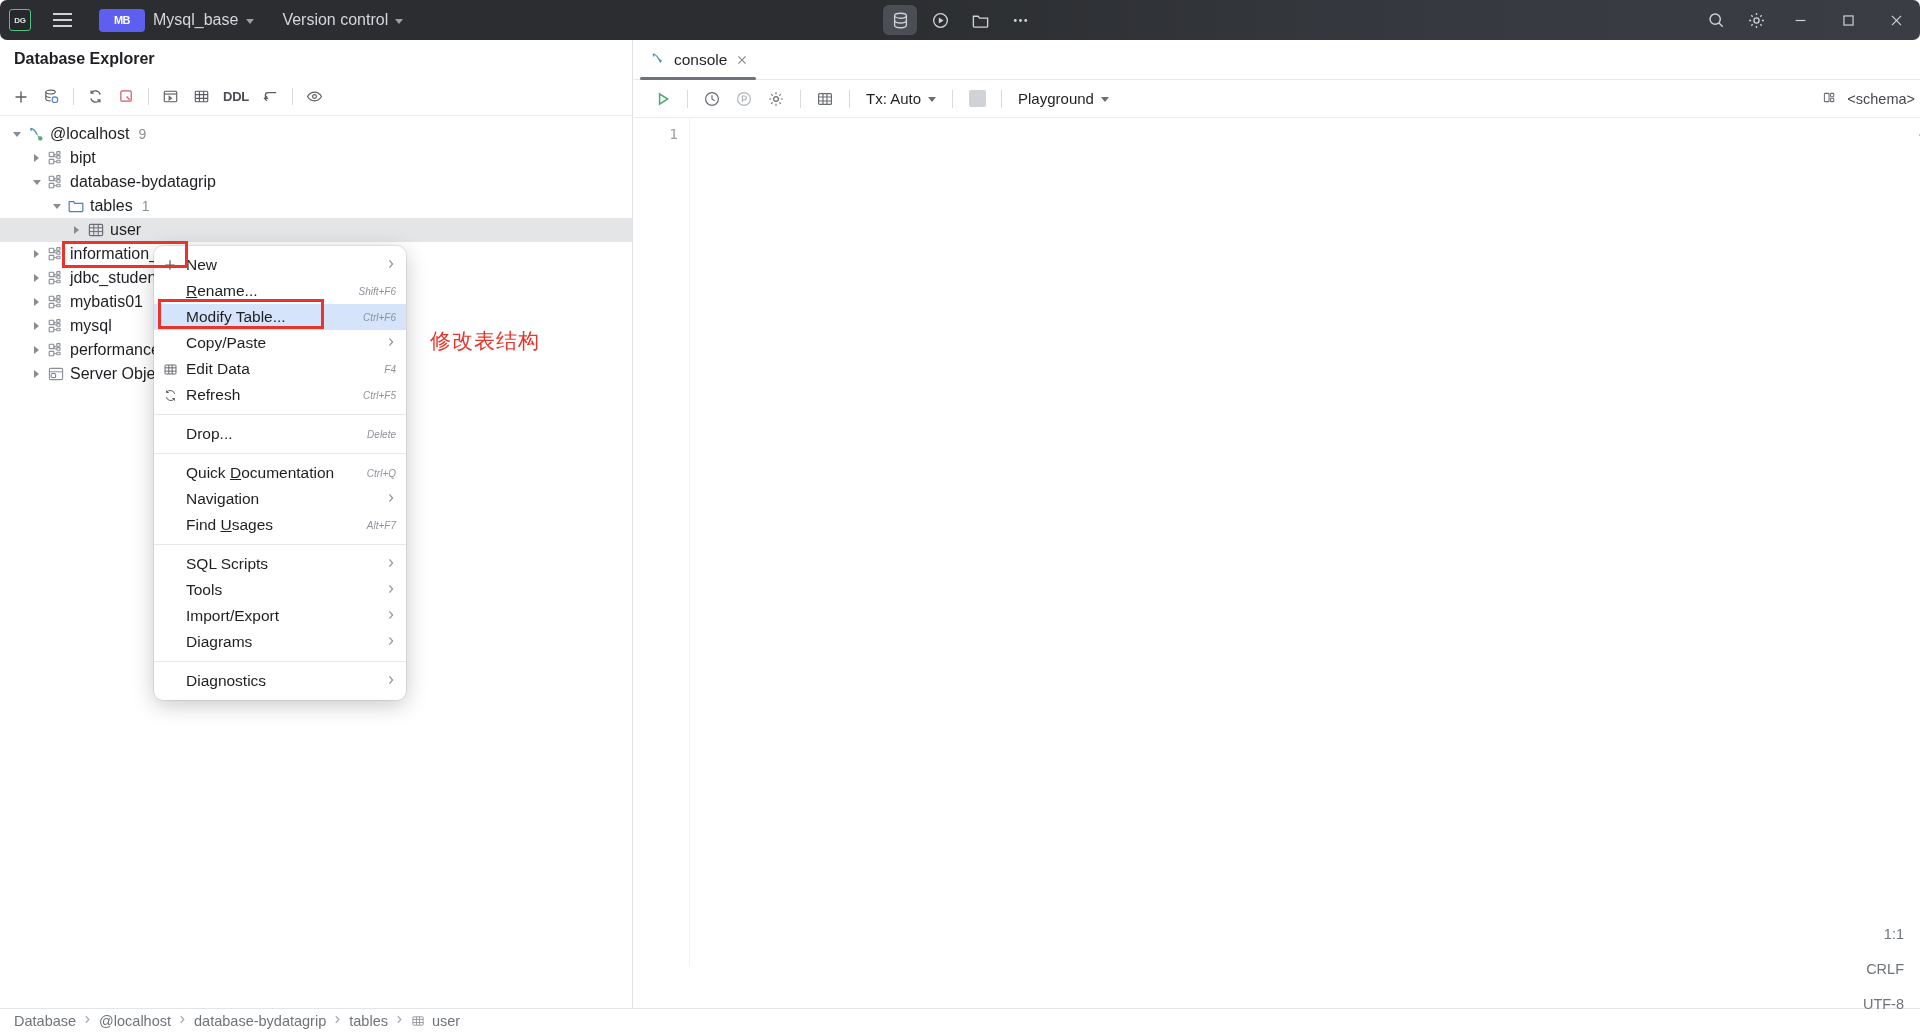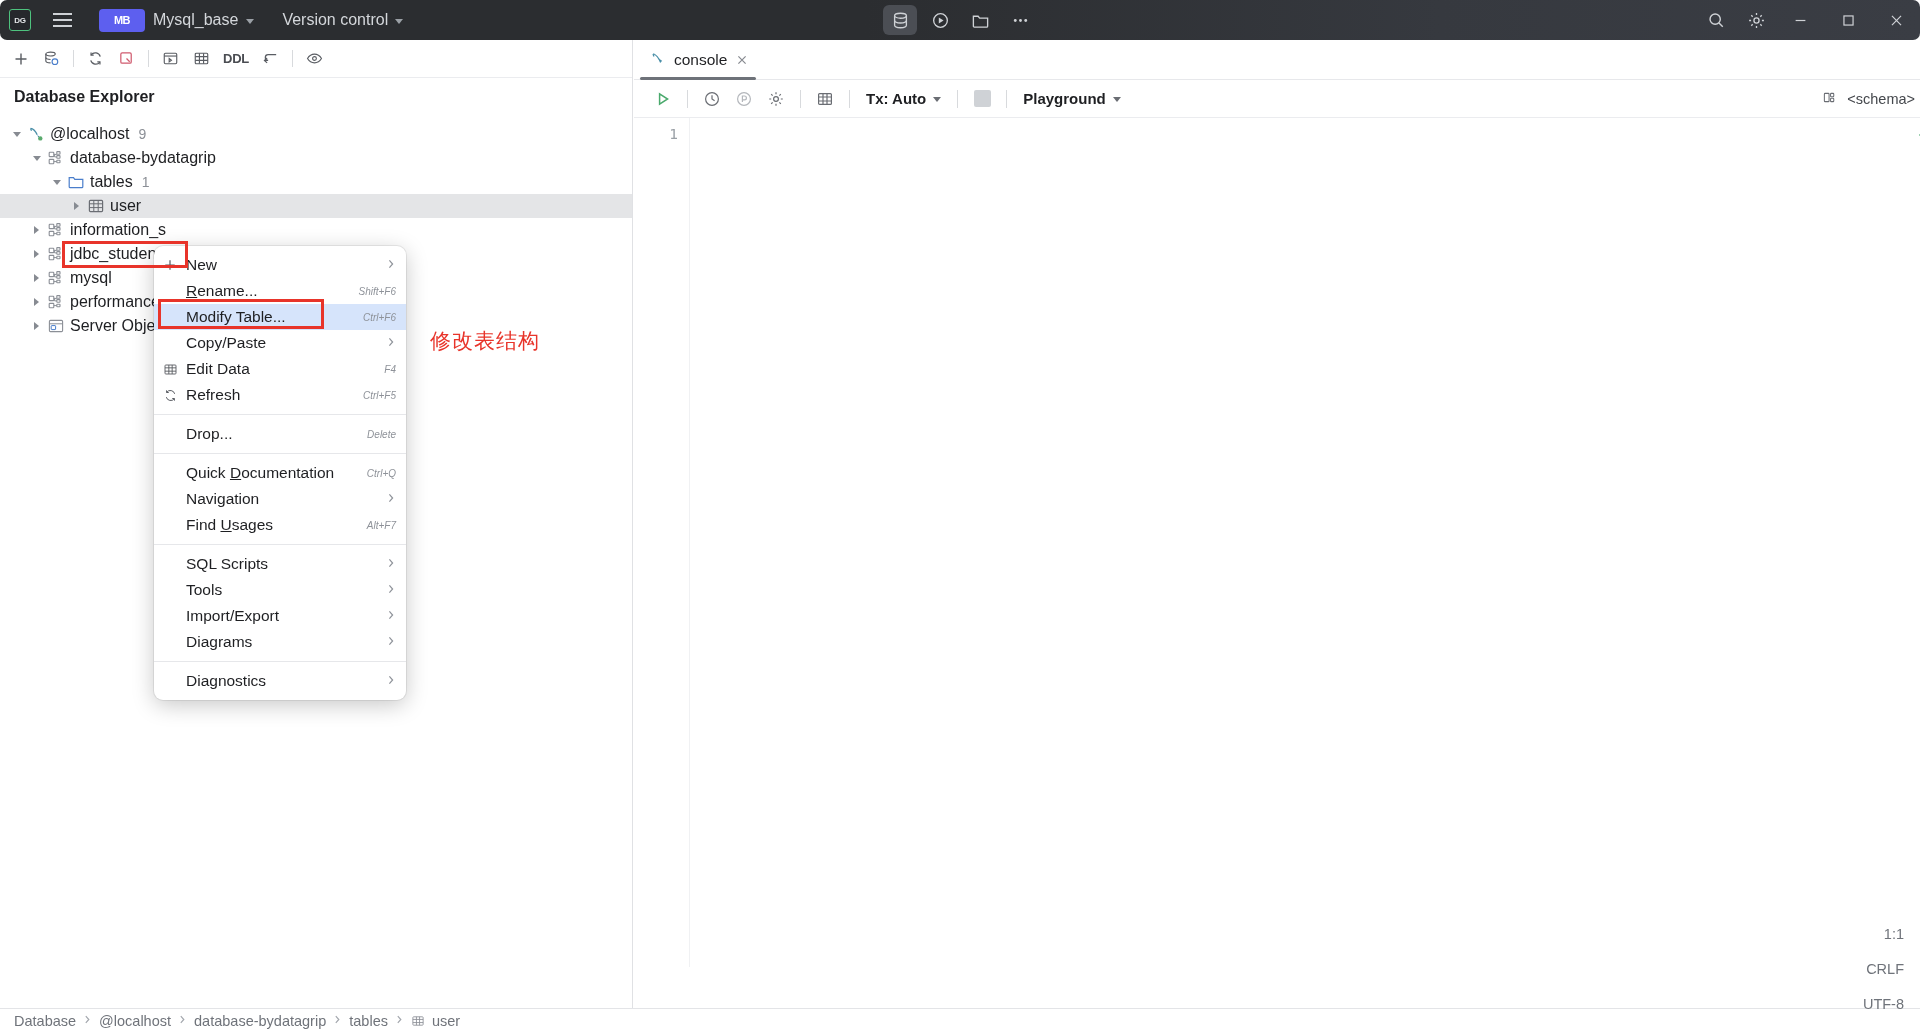--- a/index.html
+++ b/index.html
@@ -123,21 +123,21 @@
     height: 40px; display: flex; align-items: center; gap: 9px;
     padding: 0 14px 0 16px; position: relative; font-size: 15.5px; color: #1e1f22;
   }
   .tab.active:after { content:""; position:absolute; left:6px; bottom:0; right:6px; height:3px; background:#6e7279; border-radius:2px; z-index:2; }
   .tab-x { color: #86898f; font-size: 15px; }
   .tab-menu { position: absolute; right: 14px; top: 11px; color: #5a5d63; font-size: 18px; letter-spacing: 1px; }
 
   #edtoolbar { height: 38px; display: flex; align-items: center; padding-left: 14px; border-bottom: 1px solid #ebecef; gap: 2px; }
   .ebtn { width: 30px; height: 30px; display: flex; align-items: center; justify-content: center; border-radius: 5px; color: #5a5d63; }
   .esep { width: 1px; height: 18px; background: #d8dadd; margin: 0 7px; }
-  .epill { display: flex; align-items: center; gap: 7px; padding: 0 7px; height: 28px; font-size: 15px; color: #1e1f22; font-weight: bold; }
+  .epill { display: flex; align-items: center; gap: 7px; padding: 0 7px; height: 28px; font-size: 15px; color: #1e1f22; }
   .esq { width: 17px; height: 17px; background: #cfd2d6; border-radius: 2px; }
   #edtoolbar-right { margin-left: auto; display: flex; align-items: center; padding-right: 16px; gap: 7px; font-size: 14.5px; color: #45484d; }
 
   #codearea { position: relative; height: 849px; background: #ffffff; display: flex; }
   #gutter {
     width: 56px; padding-top: 8px; text-align: right; padding-right: 11px;
     font-family: "DejaVu Sans Mono", monospace; font-size: 14.5px; color: #9aa0a6;
     border-right: 1px solid #f0f1f3;
   }
   #codelines { flex: 1; padding-top: 8px; font-family: "DejaVu Sans Mono", monospace; font-size: 15px; color: #1e1f22; }
@@ -229,20 +229,22 @@
     </div>
     <div class="tb-wbtn close">
       <svg width="13" height="13" viewBox="0 0 12 12" stroke="#cfd2d6" stroke-width="1.1">
           <path d="M1.8 1.8l8.4 8.4M10.2 1.8l-8.4 8.4"></path>
         </svg>
     </div>
   </div>
 </div>
 
 <div id="leftpanel">
+  <div id="dbex-header">Database Explorer</div>
+
   <div id="dbex-toolbar">
     <div class="tbtn">
       <svg width="16" height="16" viewBox="0 0 16 16" stroke="#5a5d63" stroke-width="1.4">
           <path d="M8 2.5v11M2.5 8h11"></path>
         </svg>
     </div>
     <div class="tbtn">
       <svg width="17" height="17" viewBox="0 0 18 18" fill="none" stroke="#5a5d63" stroke-width="1.2">
         <ellipse cx="8" cy="4.3" rx="5" ry="2"></ellipse>
           <path d="M3 4.3v7.4c0 1.1 2.2 2 5 2"></path>
@@ -289,112 +291,144 @@
     </div>
     <div class="tsep"></div>
     <div class="tbtn">
       <svg width="17" height="17" viewBox="0 0 18 18" fill="none" stroke="#5a5d63" stroke-width="1.2">
         <path d="M1.6 9S4.4 4.4 9 4.4 16.4 9 16.4 9 13.6 13.6 9 13.6 1.6 9 1.6 9z"></path>
           <circle cx="9" cy="9" r="2"></circle>
       </svg>
     </div>
   </div>
 
-  <div id="dbex-header">Database Explorer</div>
-
   <div id="tree">
       <div class="trow" style="padding-left: 8px;">
         <span class="tw">
           <span class="arr-d"></span>
         </span>
         <span class="ticon">
           <svg width="18" height="18" viewBox="0 0 18 18" fill="none">
             <path d="M3.6 3.4c2.6 0.2 5 3 6.6 6.4" stroke="#4a8fa8" stroke-width="1.3"></path>
             <path d="M3.6 3.4l0.9 2.4" stroke="#4a8fa8" stroke-width="1.3"></path>
             <path d="M12.4 11.4l-2.2-1.5 1.1 2.5z" fill="#4a8fa8"></path>
             <circle cx="13.3" cy="13.4" r="2.2" fill="#5aab6e"></circle>
           </svg>
         </span>
         <span class="tlabel">@localhost</span>
         <span class="tcount">9</span>
       </div>
       <div class="trow" style="padding-left: 28px;">
         <span class="tw">
-          <span class="arr-d"></span>
+          <span class="arr-r"></span>
         </span>
         <span class="ticon">
           <svg width="18" height="18" viewBox="0 0 18 18" fill="none">
             <rect x="2.2" y="3.2" width="4.6" height="4.4" rx="0.7" stroke="#8b8f96" stroke-width="1.1"></rect>
             <rect x="9.8" y="2.6" width="3.2" height="2.6" rx="0.5" stroke="#8b8f96" stroke-width="1.1"></rect>
             <rect x="9.8" y="6.6" width="3.2" height="2.6" rx="0.5" stroke="#8b8f96" stroke-width="1.1"></rect>
             <path d="M6.8 5.4h3M7.6 5.4v2.5h2.2" stroke="#8b8f96" stroke-width="1"></path>
             <rect x="2.2" y="10.4" width="4.6" height="4.4" rx="0.7" stroke="#8b8f96" stroke-width="1.1"></rect>
             <rect x="9.8" y="11.2" width="3.2" height="2.6" rx="0.5" stroke="#8b8f96" stroke-width="1.1"></rect>
             <path d="M6.8 12.6h3" stroke="#8b8f96" stroke-width="1"></path>
           </svg>
         </span>
-        <span class="tlabel">database-bydatagrip</span>
-      </div>
-      <div class="trow" style="padding-left: 48px;">
+        <span class="tlabel">bipt</span>
+      </div>
+      <div class="trow" style="padding-left: 28px;">
         <span class="tw">
           <span class="arr-d"></span>
-        </span>
-        <span class="ticon">
-          <svg width="18" height="18" viewBox="0 0 18 18" fill="none">
-            <path d="M2.2 4.6h4.3l1.3 1.7h8v7.4a0.9 0.9 0 0 1-0.9 0.9H3.1a0.9 0.9 0 0 1-0.9-0.9z" stroke="#4a7ecb" stroke-width="1.2"></path>
-          </svg>
-        </span>
-        <span class="tlabel">tables</span>
-        <span class="tcount">1</span>
-      </div>
-      <div class="trow sel" style="padding-left: 68px;">
-        <span class="tw">
-          <span class="arr-r"></span>
-        </span>
-        <span class="ticon">
-          <svg width="18" height="18" viewBox="0 0 18 18" fill="none">
-            <rect x="2.4" y="3.4" width="13.2" height="11.2" rx="1" stroke="#6a6d73" stroke-width="1.2"></rect>
-            <path d="M2.4 6.8h13.2M2.4 10.6h13.2M6.8 3.4v11.2M11.2 3.4v11.2" stroke="#6a6d73" stroke-width="1"></path>
-          </svg>
-        </span>
-        <span class="tlabel">user</span>
-      </div>
-      <div class="trow" style="padding-left: 28px;">
-        <span class="tw">
-          <span class="arr-r"></span>
         </span>
         <span class="ticon">
           <svg width="18" height="18" viewBox="0 0 18 18" fill="none">
             <rect x="2.2" y="3.2" width="4.6" height="4.4" rx="0.7" stroke="#8b8f96" stroke-width="1.1"></rect>
             <rect x="9.8" y="2.6" width="3.2" height="2.6" rx="0.5" stroke="#8b8f96" stroke-width="1.1"></rect>
             <rect x="9.8" y="6.6" width="3.2" height="2.6" rx="0.5" stroke="#8b8f96" stroke-width="1.1"></rect>
             <path d="M6.8 5.4h3M7.6 5.4v2.5h2.2" stroke="#8b8f96" stroke-width="1"></path>
             <rect x="2.2" y="10.4" width="4.6" height="4.4" rx="0.7" stroke="#8b8f96" stroke-width="1.1"></rect>
             <rect x="9.8" y="11.2" width="3.2" height="2.6" rx="0.5" stroke="#8b8f96" stroke-width="1.1"></rect>
             <path d="M6.8 12.6h3" stroke="#8b8f96" stroke-width="1"></path>
           </svg>
         </span>
-        <span class="tlabel">information_s</span>
+        <span class="tlabel">database-bydatagrip</span>
+      </div>
+      <div class="trow" style="padding-left: 48px;">
+        <span class="tw">
+          <span class="arr-d"></span>
+        </span>
+        <span class="ticon">
+          <svg width="18" height="18" viewBox="0 0 18 18" fill="none">
+            <path d="M2.2 4.6h4.3l1.3 1.7h8v7.4a0.9 0.9 0 0 1-0.9 0.9H3.1a0.9 0.9 0 0 1-0.9-0.9z" stroke="#4a7ecb" stroke-width="1.2"></path>
+          </svg>
+        </span>
+        <span class="tlabel">tables</span>
+        <span class="tcount">1</span>
+      </div>
+      <div class="trow sel" style="padding-left: 68px;">
+        <span class="tw">
+          <span class="arr-r"></span>
+        </span>
+        <span class="ticon">
+          <svg width="18" height="18" viewBox="0 0 18 18" fill="none">
+            <rect x="2.4" y="3.4" width="13.2" height="11.2" rx="1" stroke="#6a6d73" stroke-width="1.2"></rect>
+            <path d="M2.4 6.8h13.2M2.4 10.6h13.2M6.8 3.4v11.2M11.2 3.4v11.2" stroke="#6a6d73" stroke-width="1"></path>
+          </svg>
+        </span>
+        <span class="tlabel">user</span>
       </div>
       <div class="trow" style="padding-left: 28px;">
         <span class="tw">
           <span class="arr-r"></span>
         </span>
         <span class="ticon">
           <svg width="18" height="18" viewBox="0 0 18 18" fill="none">
             <rect x="2.2" y="3.2" width="4.6" height="4.4" rx="0.7" stroke="#8b8f96" stroke-width="1.1"></rect>
             <rect x="9.8" y="2.6" width="3.2" height="2.6" rx="0.5" stroke="#8b8f96" stroke-width="1.1"></rect>
             <rect x="9.8" y="6.6" width="3.2" height="2.6" rx="0.5" stroke="#8b8f96" stroke-width="1.1"></rect>
             <path d="M6.8 5.4h3M7.6 5.4v2.5h2.2" stroke="#8b8f96" stroke-width="1"></path>
             <rect x="2.2" y="10.4" width="4.6" height="4.4" rx="0.7" stroke="#8b8f96" stroke-width="1.1"></rect>
             <rect x="9.8" y="11.2" width="3.2" height="2.6" rx="0.5" stroke="#8b8f96" stroke-width="1.1"></rect>
             <path d="M6.8 12.6h3" stroke="#8b8f96" stroke-width="1"></path>
           </svg>
         </span>
+        <span class="tlabel">information_s</span>
+      </div>
+      <div class="trow" style="padding-left: 28px;">
+        <span class="tw">
+          <span class="arr-r"></span>
+        </span>
+        <span class="ticon">
+          <svg width="18" height="18" viewBox="0 0 18 18" fill="none">
+            <rect x="2.2" y="3.2" width="4.6" height="4.4" rx="0.7" stroke="#8b8f96" stroke-width="1.1"></rect>
+            <rect x="9.8" y="2.6" width="3.2" height="2.6" rx="0.5" stroke="#8b8f96" stroke-width="1.1"></rect>
+            <rect x="9.8" y="6.6" width="3.2" height="2.6" rx="0.5" stroke="#8b8f96" stroke-width="1.1"></rect>
+            <path d="M6.8 5.4h3M7.6 5.4v2.5h2.2" stroke="#8b8f96" stroke-width="1"></path>
+            <rect x="2.2" y="10.4" width="4.6" height="4.4" rx="0.7" stroke="#8b8f96" stroke-width="1.1"></rect>
+            <rect x="9.8" y="11.2" width="3.2" height="2.6" rx="0.5" stroke="#8b8f96" stroke-width="1.1"></rect>
+            <path d="M6.8 12.6h3" stroke="#8b8f96" stroke-width="1"></path>
+          </svg>
+        </span>
         <span class="tlabel">jdbc_student</span>
+      </div>
+      <div class="trow" style="padding-left: 28px;">
+        <span class="tw">
+          <span class="arr-r"></span>
+        </span>
+        <span class="ticon">
+          <svg width="18" height="18" viewBox="0 0 18 18" fill="none">
+            <rect x="2.2" y="3.2" width="4.6" height="4.4" rx="0.7" stroke="#8b8f96" stroke-width="1.1"></rect>
+            <rect x="9.8" y="2.6" width="3.2" height="2.6" rx="0.5" stroke="#8b8f96" stroke-width="1.1"></rect>
+            <rect x="9.8" y="6.6" width="3.2" height="2.6" rx="0.5" stroke="#8b8f96" stroke-width="1.1"></rect>
+            <path d="M6.8 5.4h3M7.6 5.4v2.5h2.2" stroke="#8b8f96" stroke-width="1"></path>
+            <rect x="2.2" y="10.4" width="4.6" height="4.4" rx="0.7" stroke="#8b8f96" stroke-width="1.1"></rect>
+            <rect x="9.8" y="11.2" width="3.2" height="2.6" rx="0.5" stroke="#8b8f96" stroke-width="1.1"></rect>
+            <path d="M6.8 12.6h3" stroke="#8b8f96" stroke-width="1"></path>
+          </svg>
+        </span>
+        <span class="tlabel">mybatis01</span>
       </div>
       <div class="trow" style="padding-left: 28px;">
         <span class="tw">
           <span class="arr-r"></span>
         </span>
         <span class="ticon">
           <svg width="18" height="18" viewBox="0 0 18 18" fill="none">
             <rect x="2.2" y="3.2" width="4.6" height="4.4" rx="0.7" stroke="#8b8f96" stroke-width="1.1"></rect>
             <rect x="9.8" y="2.6" width="3.2" height="2.6" rx="0.5" stroke="#8b8f96" stroke-width="1.1"></rect>
             <rect x="9.8" y="6.6" width="3.2" height="2.6" rx="0.5" stroke="#8b8f96" stroke-width="1.1"></rect>

